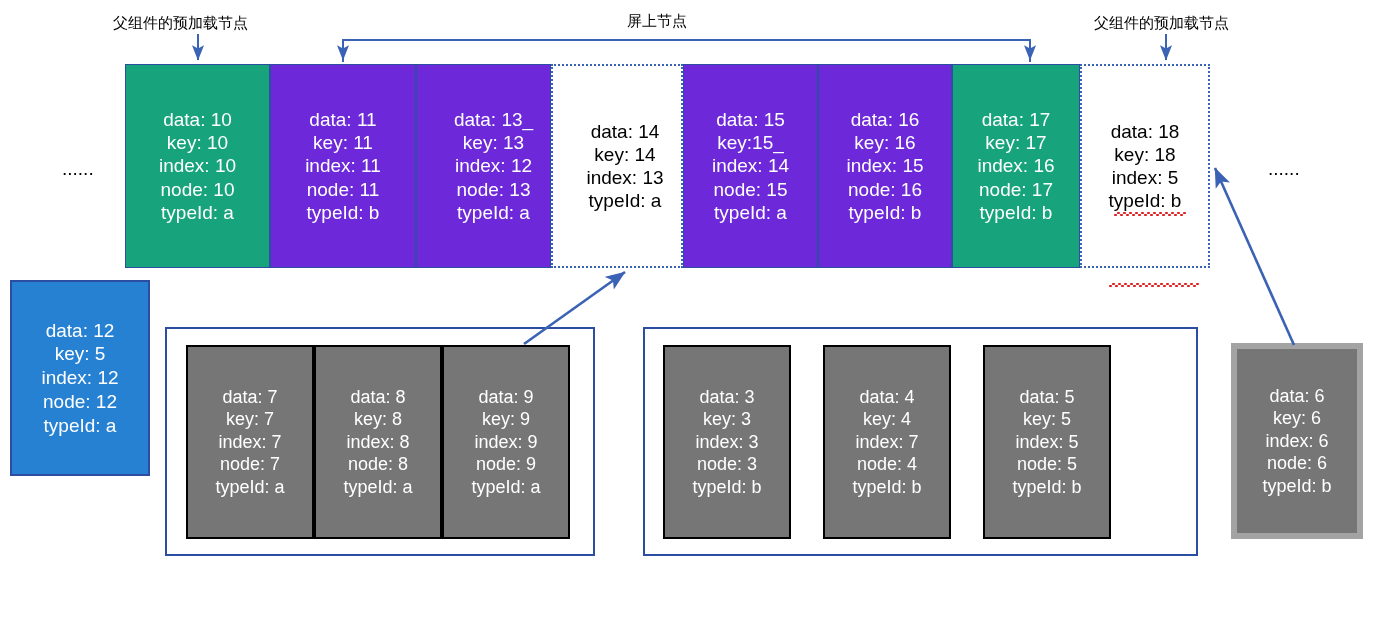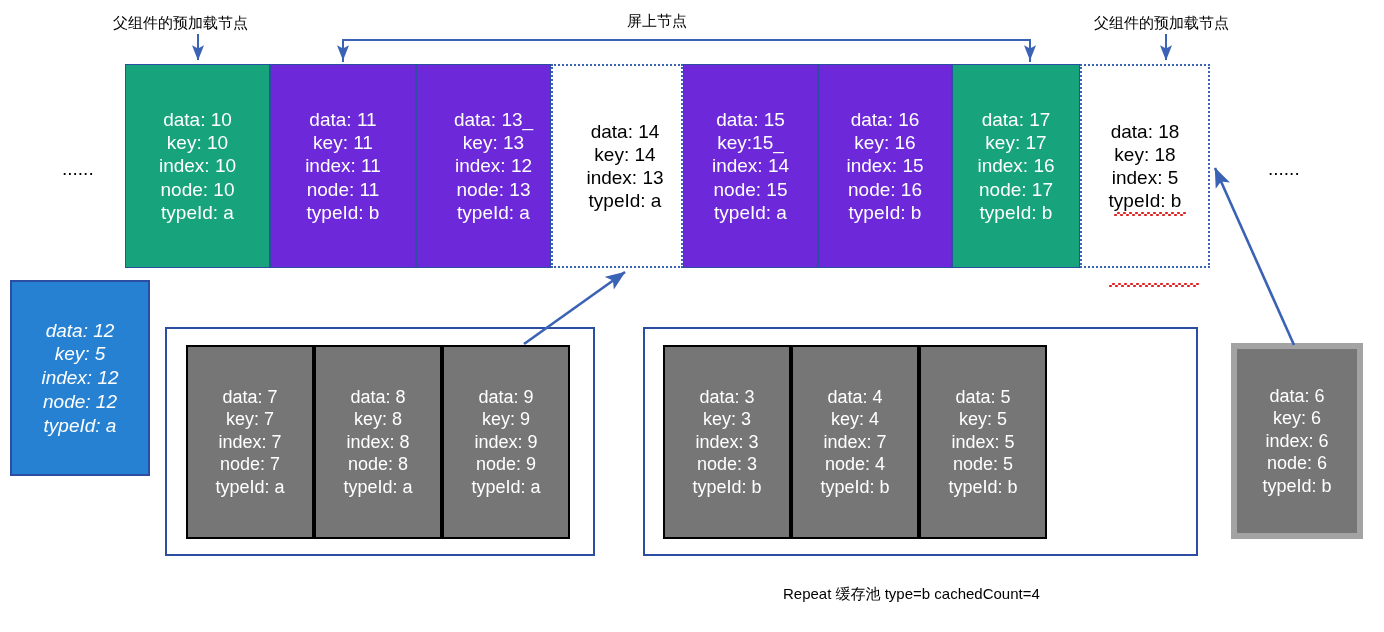--- a/index.html
+++ b/index.html
@@ -33,21 +33,21 @@
   }
 
   
   .dots{position:absolute;font-size:19px;color:#000;letter-spacing:0px;}
 
   
   .card12{
     position:absolute;left:10px;top:280px;width:140px;height:196px;
     background:#2681d3;color:#fff;border:2px solid #2b4ea2;box-sizing:border-box;
     display:flex;flex-direction:column;align-items:center;justify-content:center;
-    font-size:19px;line-height:1.25;text-align:center;font-style:italic;
+    font-size:19px;line-height:1.25;text-align:center;
   }
 
   
   .pool{
     position:absolute;box-sizing:border-box;
     border:2px solid #2b4ea2;background:#fff;
   }
   .poolinner{position:absolute;display:flex;}
   .gcard{
     box-sizing:border-box;
@@ -184,21 +184,21 @@
     <div class="gcard" style="width:128px;height:194px;">
       <span>data: 9</span>
       <span>key: 9</span>
       <span>index: 9</span>
       <span>node: 9</span>
       <span>typeId: a</span>
     </div>
   </div>
 
   <div class="pool" style="left:643px;top:327px;width:555px;height:229px;"></div>
-  <div class="poolinner" style="left:663px;top:345px;">
+  <div class="poolinner" style="left:663px;top:345px;gap:32px;">
     <div class="gcard" style="width:128px;height:194px;">
       <span>data: 3</span>
       <span>key: 3</span>
       <span>index: 3</span>
       <span>node: 3</span>
       <span>typeId: b</span>
     </div>
     <div class="gcard" style="width:128px;height:194px;">
       <span>data: 4</span>
       <span>key: 4</span>
@@ -207,21 +207,20 @@
       <span>typeId: b</span>
     </div>
     <div class="gcard" style="width:128px;height:194px;">
       <span>data: 5</span>
       <span>key: 5</span>
       <span>index: 5</span>
       <span>node: 5</span>
       <span>typeId: b</span>
     </div>
   </div>
-  <div class="caption" style="left:783px;top:585px;">Repeat 缓存池 type=b  cachedCount=4</div>
 
   <div class="card6">
     <span>data: 6</span>
     <span>key: 6</span>
     <span>index: 6</span>
     <span>node: 6</span>
     <span>typeId: b</span>
   </div>
 
   <svg class="overlay" viewBox="0 0 1384 632">

